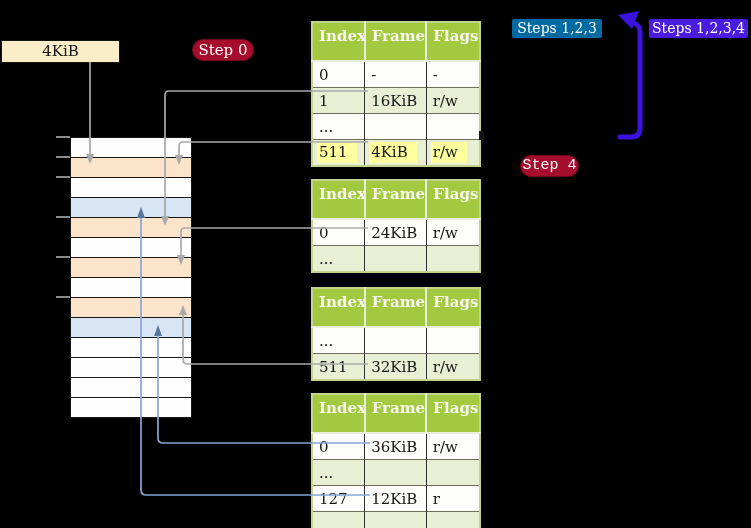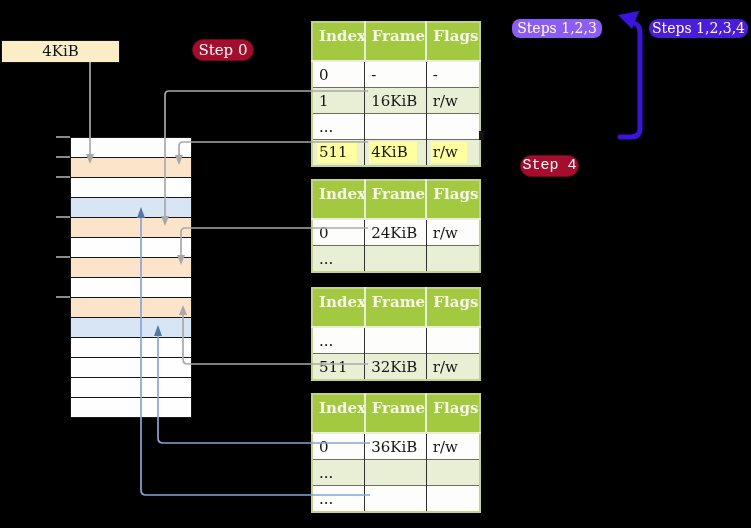--- a/index.html
+++ b/index.html
@@ -6,25 +6,25 @@
             font-family:"DejaVu Serif","Liberation Serif",serif;}
   .stage{position:relative;width:751px;height:528px;background:#000;}
 
   
   .reg-box{position:absolute;left:1px;top:40px;width:117px;height:21px;background:#faedc8;
            border:1px solid #141414;color:#111;font-size:15px;text-align:center;line-height:21px;}
 
   
   .badge{position:absolute;color:#fff;font-size:15px;text-align:center;}
   .badge.red{background:#a60c2c;border:1px solid #6f081d;border-radius:11px;}
-  .badge.red-flat{background:#8b5cf6;border-radius:8px;font-size:14px;}
+  .badge.red-flat{background:#0369a1;border-radius:2px;font-size:14px;}
   .badge.blue-flat{background:#4a1ce0;border-radius:2px;font-size:14px;color:#fff;}
   #step0{left:192px;top:39px;width:60px;height:20px;line-height:20px;}
   #steps123{left:512px;top:19px;width:90px;height:19px;line-height:19px;}
-  #steps1234{left:649px;top:19px;width:99px;height:19px;line-height:19px;border-radius:9px;}
+  #steps1234{left:649px;top:19px;width:99px;height:19px;line-height:19px;}
   #step4{left:520px;top:155px;width:57px;height:20px;line-height:20px;font-family:Liberation Mono, monospace;}
 
   
   .memory{position:absolute;left:70px;top:137px;width:120px;border:1px solid #161616;}
   .mem-row{height:19px;border-bottom:1px solid #161616;}
   .mem-row:last-child{border-bottom:none;}
   .mem-row[data-kind="empty"]{background:#fefefe;}
   .mem-row[data-kind="page-table"]{background:#fce4cb;}
   .mem-row[data-kind="mapped-page"]{background:#d8e5f5;}
   .tick{position:absolute;left:56px;width:14px;height:2px;background:#8a8a8a;}
@@ -192,20 +192,25 @@
         <td>0</td>
         <td>36KiB</td>
         <td>r/w</td>
       </tr>
       <tr>
         <td>...</td>
         <td></td>
         <td></td>
       </tr>
       <tr>
+        <td>127</td>
+        <td>12KiB</td>
+        <td>r</td>
+      </tr>
+      <tr>
         <td>...</td>
         <td></td>
         <td></td>
       </tr>
     </tbody>
   </table>
 
   <svg class="overlay" width="751" height="528" viewBox="0 0 751 528">
 
     <g>

